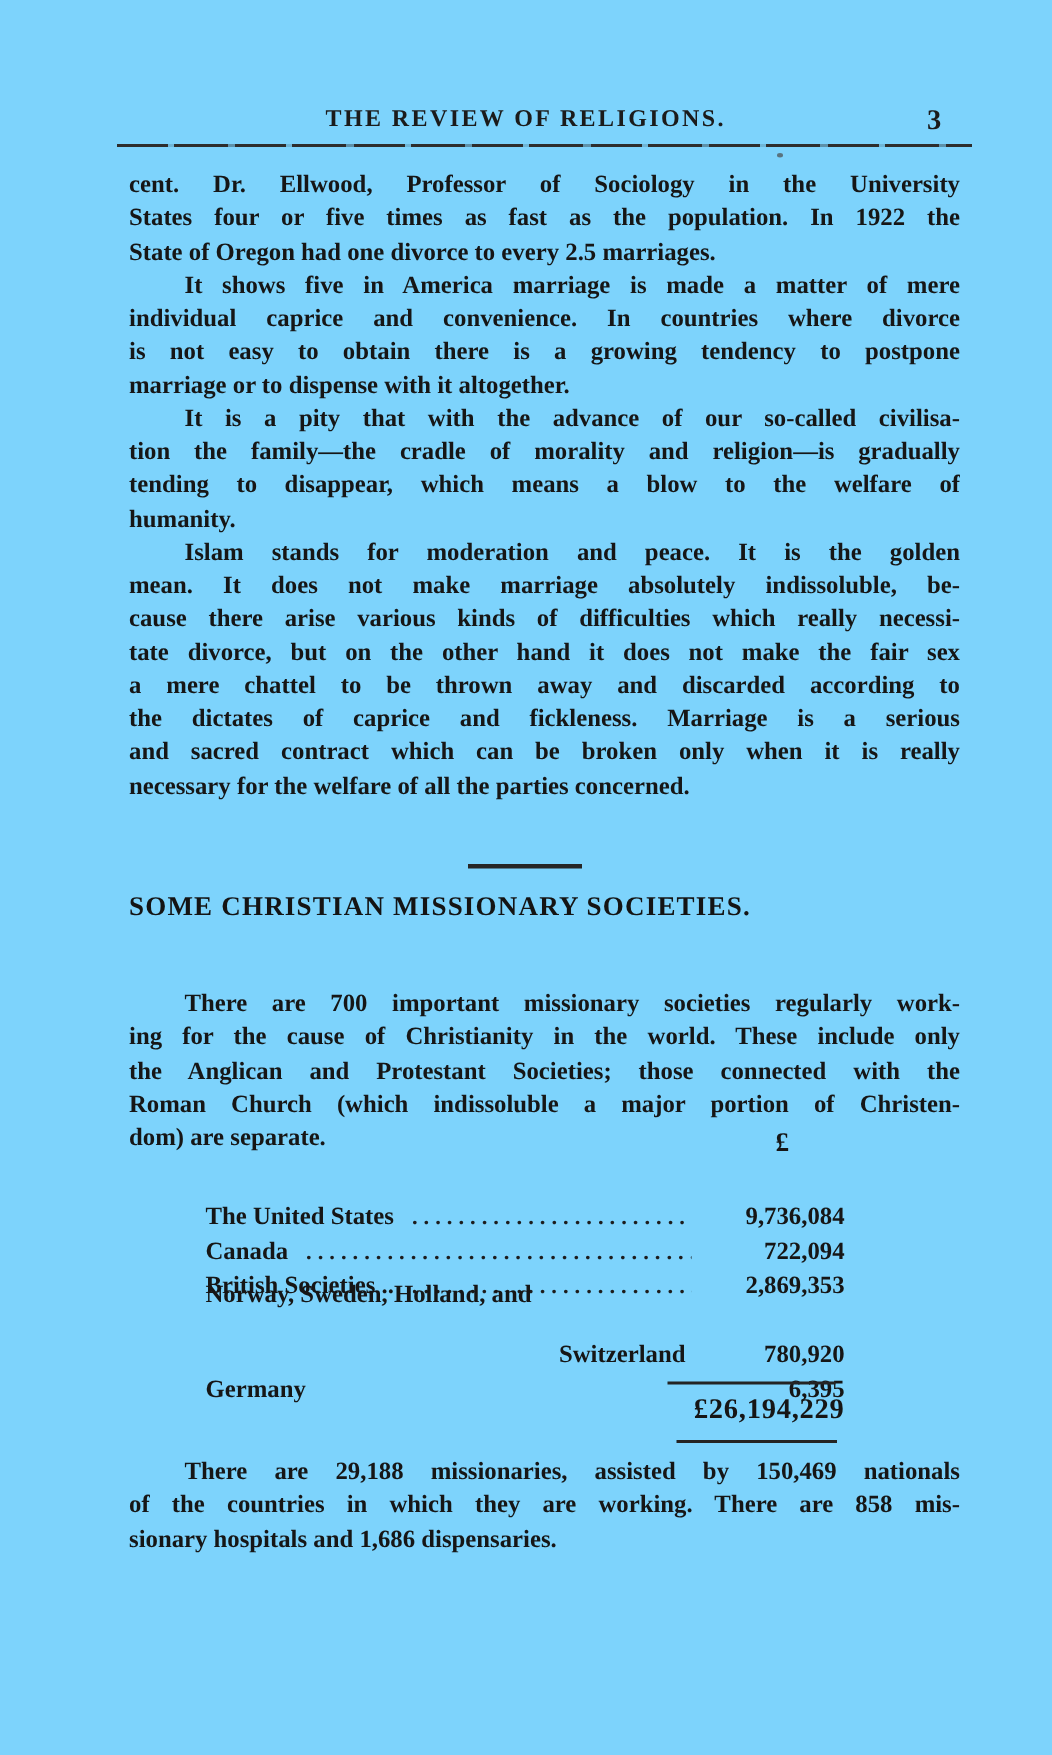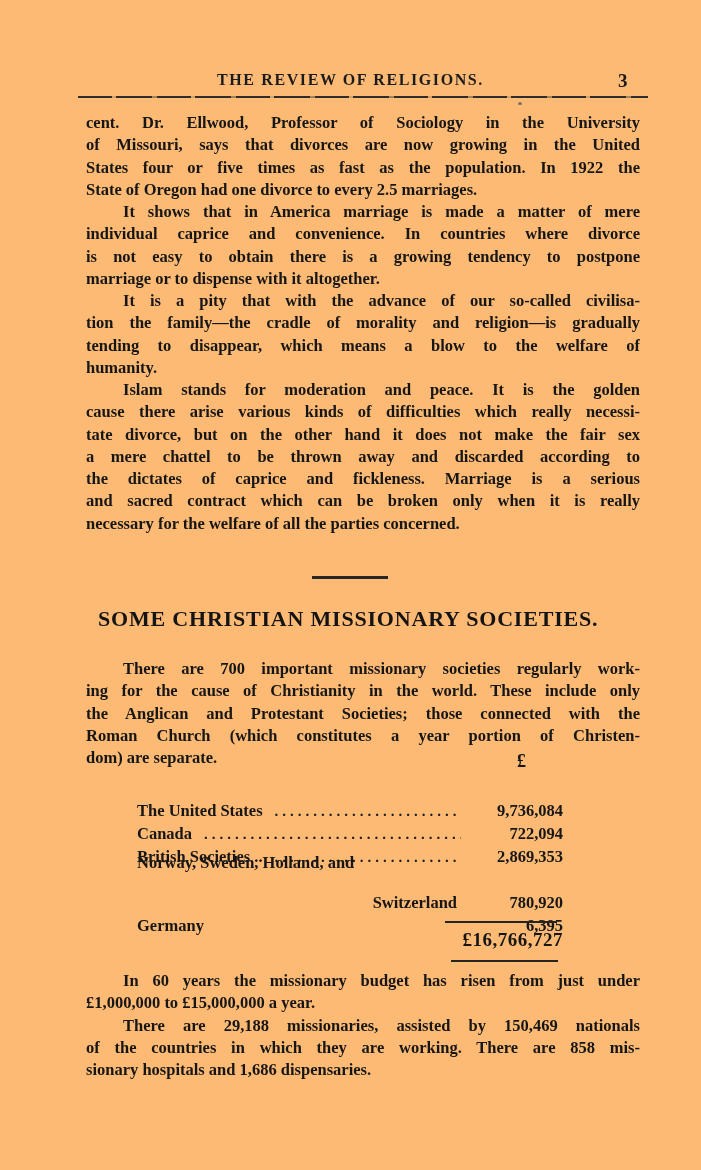--- a/index.html
+++ b/index.html
@@ -1,17 +1,17 @@
 <!DOCTYPE html>
 <html><head>
 <meta charset="utf-8">
 <style>
   html,body{margin:0;padding:0;background:#ffffff;}
   .page{
-    position:relative;width:701px;height:1170px;background:#fdba74;
+    position:relative;width:701px;height:1170px;background:#7dd3fc;
     font-family:"Liberation Serif",serif;color:#161616;overflow:hidden;
   }
   
   .journal-title{
     position:absolute;top:71px;left:0;right:0;text-align:center;
     font-size:16px;font-weight:700;letter-spacing:1.6px;color:#1b1b1b;
   }
   .page-number{
     position:absolute;top:70px;left:618px;width:24px;
     font-size:19px;font-weight:700;color:#1b1b1b;
@@ -34,22 +34,22 @@
   .line{
     height:22.25px;line-height:22.25px;overflow:hidden;
     font-size:16.5px;font-weight:700;
     text-align:justify;text-align-last:justify;
   }
   .line.last{text-align-last:left;}
   .line.first{text-indent:37px;}
   
   .section-divider{position:absolute;top:576px;left:312px;width:76px;height:2.5px;background:#262626;}
   .section-heading{
-    position:absolute;top:594px;left:86px;margin:12px;
-    font-size:22px;font-weight:700;letter-spacing:0.8px;color:#141414;
+    position:absolute;top:594px;left:86px;margin:0;
+    font-size:18px;font-weight:700;letter-spacing:0.8px;color:#141414;
   }
   
   .currency-header{position:absolute;top:751px;left:517px;font-size:18px;font-weight:700;}
   .contrib-table{position:absolute;top:777px;left:86px;width:477px;}
   .trow{display:flex;align-items:baseline;height:23px;line-height:23px;font-size:16.5px;font-weight:700;}
   .rlabel{white-space:nowrap;padding-left:51px;}
   .trow.ralign .rlabel{padding:0 18px 0 0;margin-left:18px;}
   .rvalue{width:88px;text-align:right;white-space:nowrap;margin-top:22px;}
   .dots{flex:1;overflow:hidden;white-space:nowrap;margin:0 14px 0 12px;letter-spacing:4px;font-size:15px;color:#1c1c1c;}
   .dots::after{content:"........................................................................";}
@@ -68,56 +68,56 @@
 <div class="page">
 
   <div class="journal-title">THE REVIEW OF RELIGIONS.</div>
   <div class="page-number">3</div>
   <div class="header-rule"></div>
   <div class="artifact-dot"></div>
 
   <div class="text-block article" id="article-paragraphs">
       <div>
         <div class="line">cent. Dr. Ellwood, Professor of Sociology in the University</div>
-        <div class="line">of Missouri, says that divorces are now growing in the United</div>
         <div class="line">States four or five times as fast as the population. In 1922 the</div>
         <div class="line last">State of Oregon had one divorce to every 2.5 marriages.</div>
       </div>
       <div>
-        <div class="line first">It shows that in America marriage is made a matter of mere</div>
+        <div class="line first">It shows five in America marriage is made a matter of mere</div>
         <div class="line">individual caprice and convenience. In countries where divorce</div>
         <div class="line">is not easy to obtain there is a growing tendency to postpone</div>
         <div class="line last">marriage or to dispense with it altogether.</div>
       </div>
       <div>
         <div class="line first">It is a pity that with the advance of our so-called civilisa-</div>
         <div class="line">tion the family—the cradle of morality and religion—is gradually</div>
         <div class="line">tending to disappear, which means a blow to the welfare of</div>
         <div class="line last">humanity.</div>
       </div>
       <div>
         <div class="line first">Islam stands for moderation and peace. It is the golden</div>
+        <div class="line">mean. It does not make marriage absolutely indissoluble, be-</div>
         <div class="line">cause there arise various kinds of difficulties which really necessi-</div>
         <div class="line">tate divorce, but on the other hand it does not make the fair sex</div>
         <div class="line">a mere chattel to be thrown away and discarded according to</div>
         <div class="line">the dictates of caprice and fickleness. Marriage is a serious</div>
         <div class="line">and sacred contract which can be broken only when it is really</div>
         <div class="line last">necessary for the welfare of all the parties concerned.</div>
       </div>
     </div>
 
   <div class="section-divider"></div>
   <h1 class="section-heading">SOME CHRISTIAN MISSIONARY SOCIETIES.</h1>
 
   <div class="text-block section-body" id="section-paragraphs">
       <div>
         <div class="line first">There are 700 important missionary societies regularly work-</div>
         <div class="line">ing for the cause of Christianity in the world. These include only</div>
         <div class="line">the Anglican and Protestant Societies; those connected with the</div>
-        <div class="line">Roman Church (which constitutes a year portion of Christen-</div>
+        <div class="line">Roman Church (which indissoluble a major portion of Christen-</div>
         <div class="line last">dom) are separate.</div>
       </div>
     </div>
 
   <div class="currency-header">£</div>
   <div class="contrib-table" id="contrib-table">
       <div class="trow">
         <span class="rlabel">The United States</span>
         <span class="dots"></span>
         <span class="rvalue">9,736,084</span>
@@ -143,28 +143,24 @@
         <span class="rvalue">780,920</span>
       </div>
       <div class="trow">
         <span class="rlabel">Germany</span>
         <span class="spacer"></span>
         <span class="rvalue">6,395</span>
       </div>
     </div>
 
   <div class="total-rule top"></div>
-  <div class="total-amount">£16,766,727</div>
+  <div class="total-amount">£26,194,229</div>
   <div class="total-rule bottom"></div>
 
   <div class="text-block closing-body" id="closing-paragraphs">
-      <div>
-        <div class="line first">In 60 years the missionary budget has risen from just under</div>
-        <div class="line last">£1,000,000 to £15,000,000 a year.</div>
-      </div>
       <div>
         <div class="line first">There are 29,188 missionaries, assisted by 150,469 nationals</div>
         <div class="line">of the countries in which they are working. There are 858 mis-</div>
         <div class="line last">sionary hospitals and 1,686 dispensaries.</div>
       </div>
     </div>
 
 </div>
 
 </body></html>

